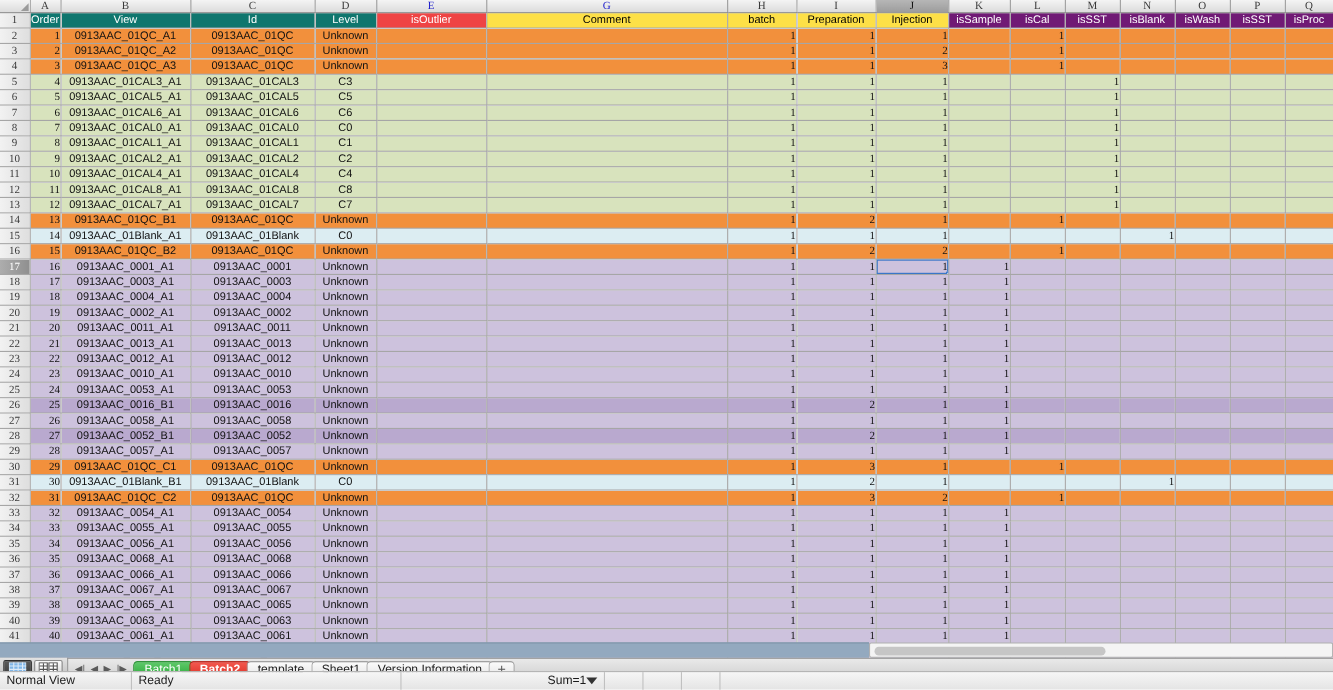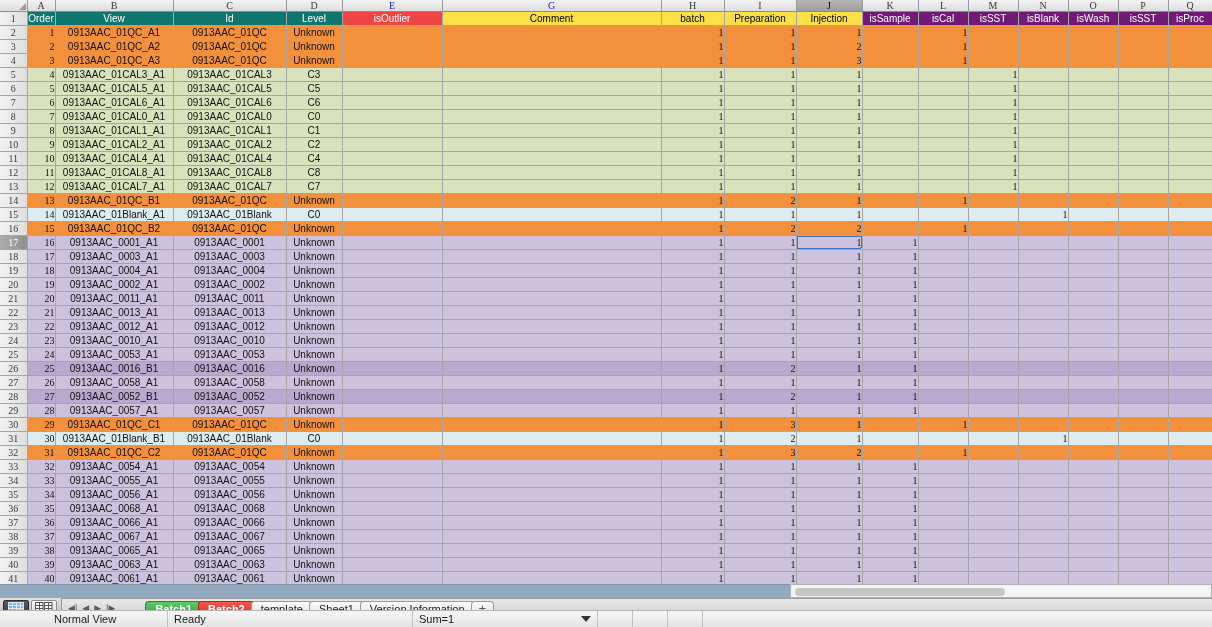--- a/index.html
+++ b/index.html
@@ -160,21 +160,21 @@
     margin-right:-4px;
     font-size:11px;
     border:1px solid #9a9a9a;
     border-bottom:none;
     border-radius:4px 4px 0 0;
     background:linear-gradient(to bottom,#fbfbfb,#e3e3e3);
     color:#222;
     position:relative;
     transform: skewX(-0deg);
   }
-  .tab.green { background:linear-gradient(to bottom,#5fc96a,#26a534); color:#fff; font-weight:bold; border-color:#1e8a2a;margin-left:24px; }
+  .tab.green { background:linear-gradient(to bottom,#5fc96a,#26a534); color:#fff; font-weight:normal; border-color:#1e8a2a; }
   .tab.red   { background:linear-gradient(to bottom,#f3594f,#d92b20); color:#fff; font-weight:bold; border-color:#b31f16; }
   .tab.plus  { padding:0 7px; font-size:13px; line-height:14px; color:#555; }
   .hscroll {
     position:absolute; left:790px; top:584px;
     width:422px; height:14px;
     background:#f4f4f4;
     border:1px solid #b0b0b0;
     border-radius:2px;
   }
   .hscroll .thumb {
@@ -188,26 +188,26 @@
     width:790px; height:14px;
     background:#93a9bf;
     border-top:1px solid #7e93a8;
   }
   .statusbar-full {
     position:absolute; left:0; top:610px;
     width:1212px; height:17px;
     background:linear-gradient(to bottom,#f6f6f6,#e4e4e4);
     border-top:1px solid #b5b5b5;
     display:flex; align-items:center;
-    font-size:11px; color:#1a1a1a;padding-left:48px;
+    font-size:11px; color:#1a1a1a;
   }
   .sb-cell { height:17px; line-height:16px; border-right:1px solid #c0c0c0; padding:0 6px; display:flex; align-items:center; }
   .sb-view { width:120px; }
   .sb-ready { width:245px; }
-  .sb-sum { width:185px; justify-content:space-between; }
+  .sb-sum { width:185px; justify-content:flex-end; }
   .sb-blank { width:35px; }
   .sb-rest { flex:1; border-right:none; }
   .caret-dn { width:0;height:0;border-left:5px solid transparent;border-right:5px solid transparent;border-top:6px solid #333; }
 </style>
 </head>
 <body>
 
 <div id="app">
 
   <div class="grid-wrap">

